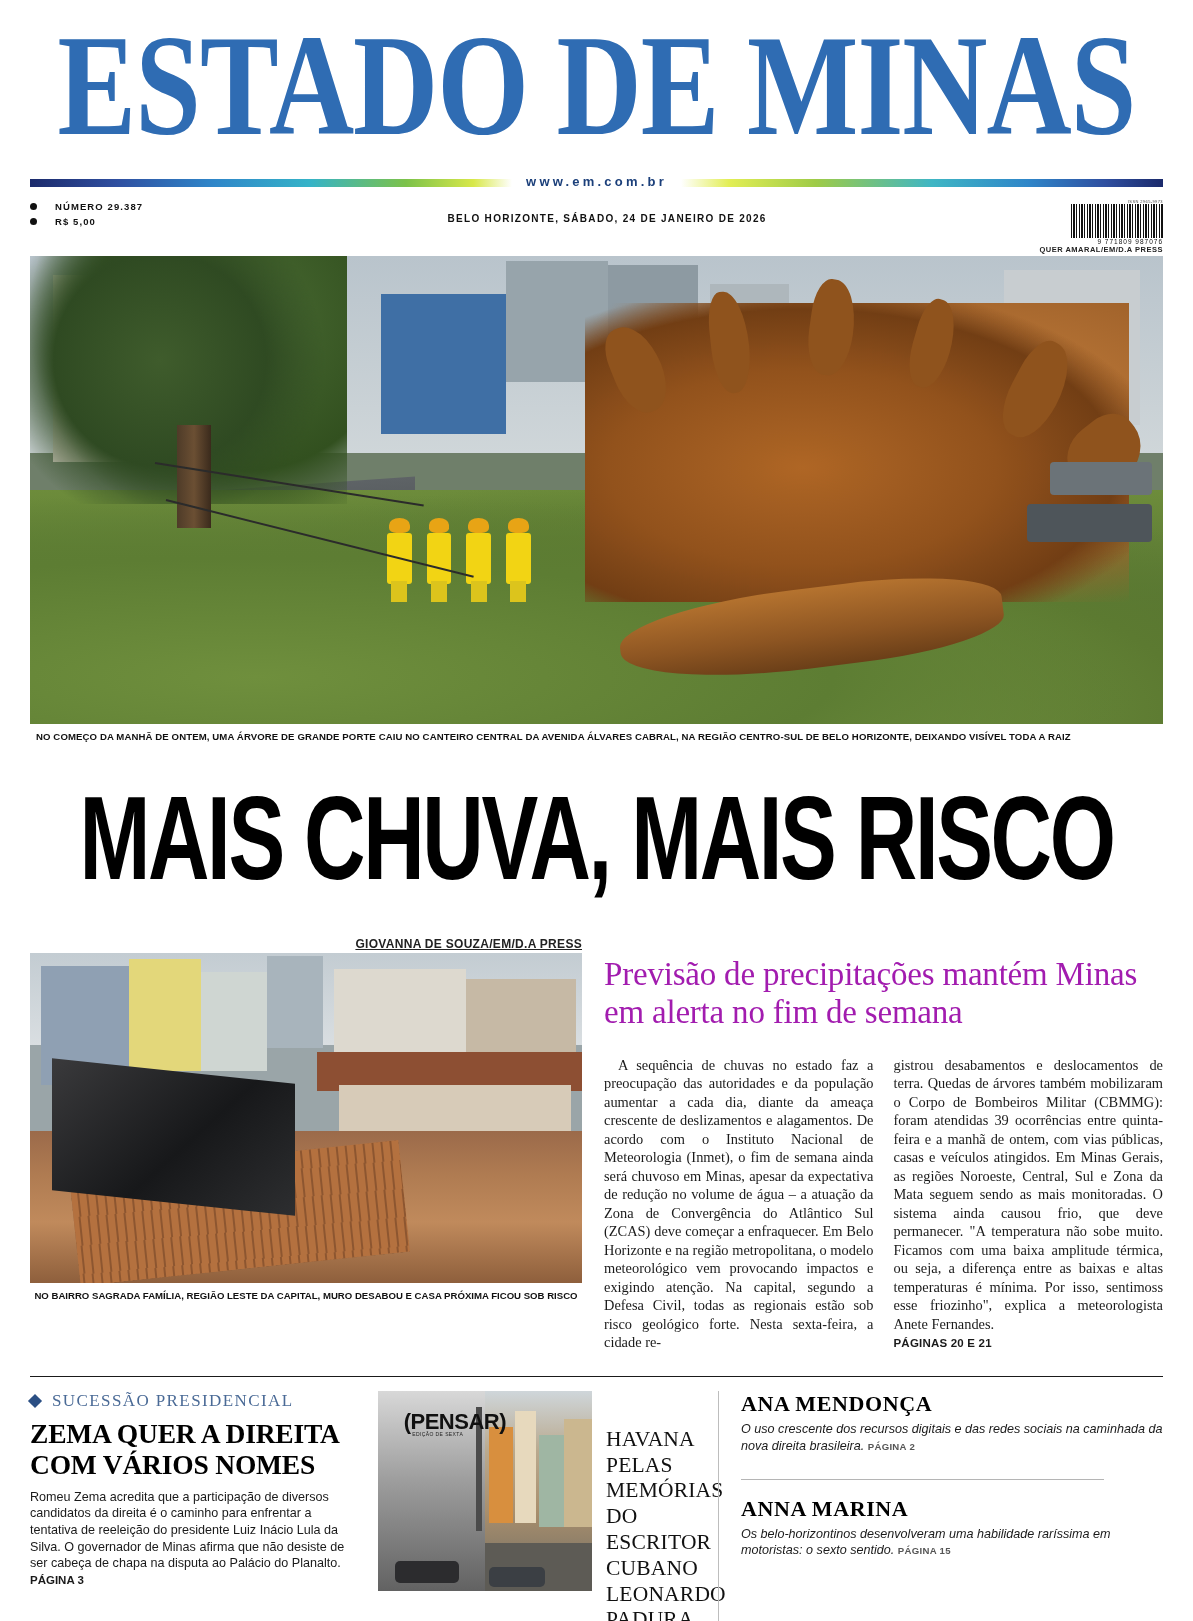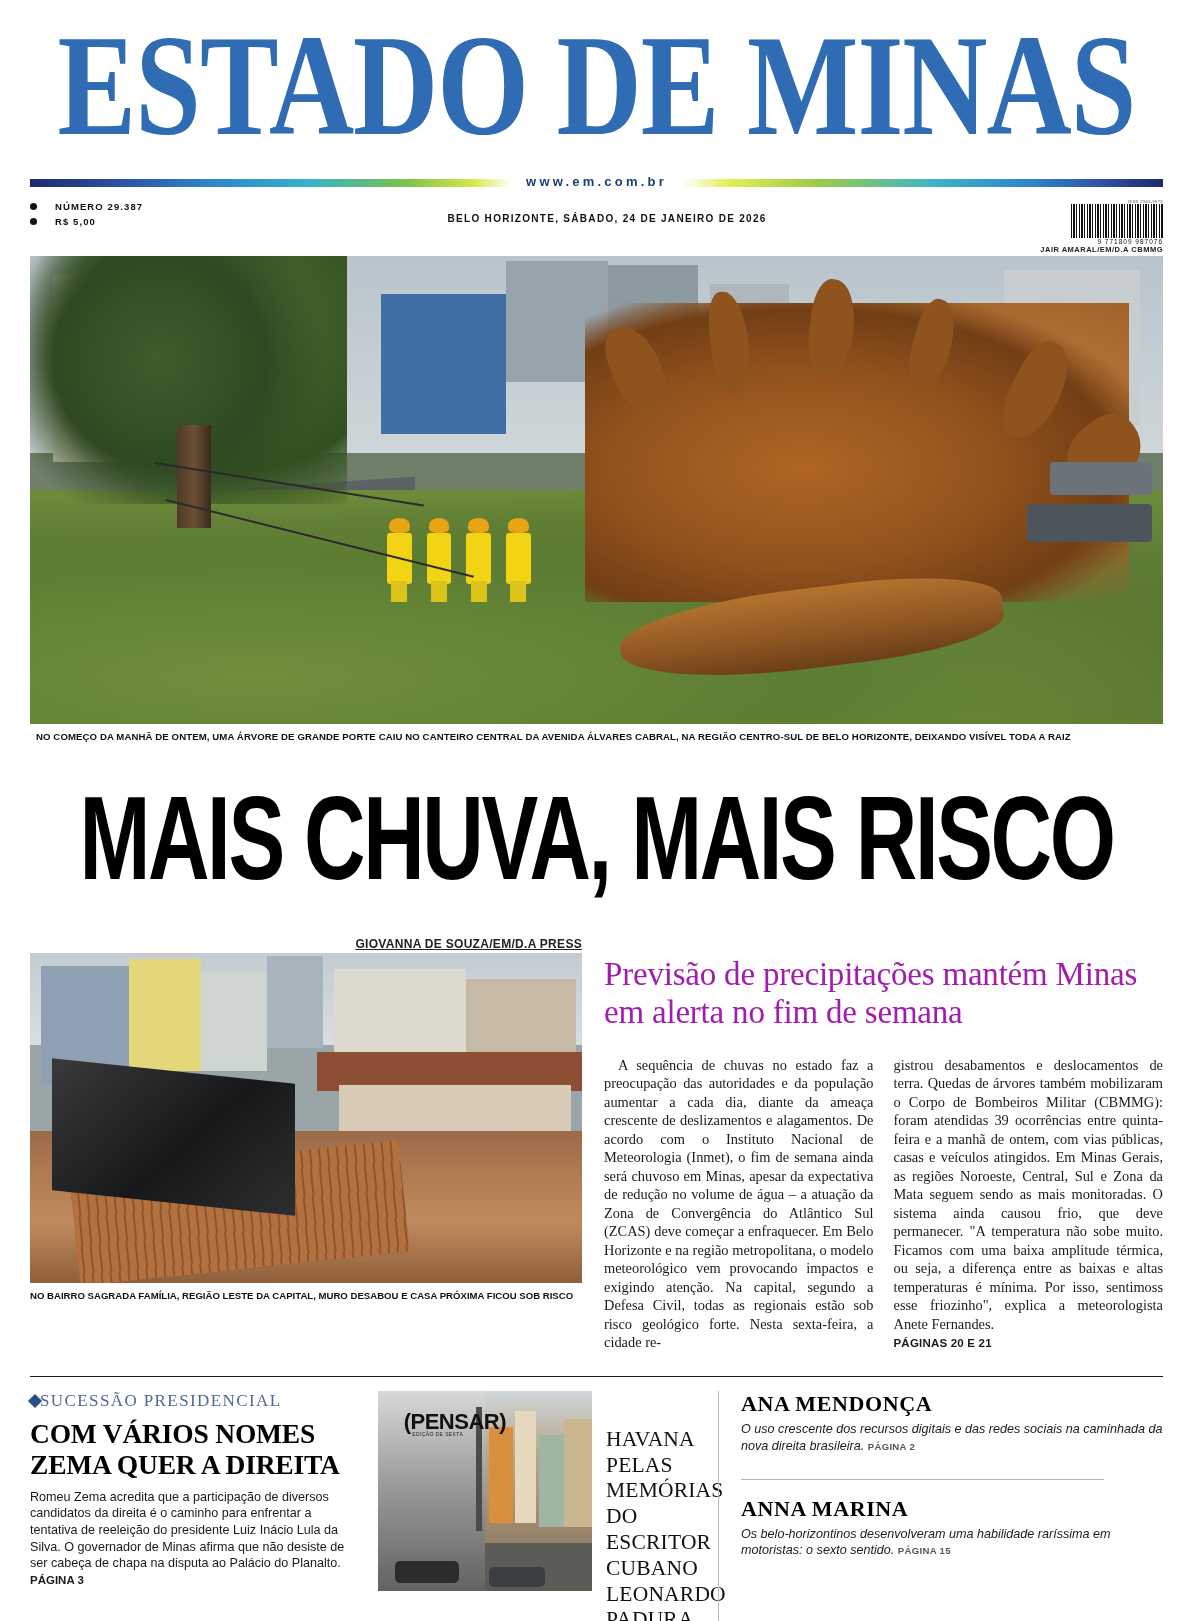--- a/index.html
+++ b/index.html
@@ -186,21 +186,21 @@
   }
   .p2-brick {
     position:absolute; left:8%; bottom:4%; width:60%; height:34%;
     background:repeating-linear-gradient(92deg,#b4713f 0 7px,#8d5630 7px 9px),
                repeating-linear-gradient(0deg,transparent 0 9px,rgba(0,0,0,.22) 9px 11px);
     transform:rotate(-6deg);
   }
   .photo2-caption {
     font-family:"Liberation Sans", sans-serif;
     font-size:9.6px; font-weight:700; color:#111;
-    padding-top:7px; line-height:1.2;
+    padding-top:7px; line-height:1.2;text-align:center;
   }
   .story-text-col { flex:1 1 auto; }
   .subhead {
     font-family:"Liberation Serif", serif;
     font-size:33px; font-weight:400; line-height:1.17;
     color:#a21caf; margin:18px 0 0 0; letter-spacing:-.2px;
   }
   .body-cols { display:flex; gap:20px; margin-top:24px; }
   .body-col {
     flex:1 1 0; font-family:"Liberation Serif", serif;
@@ -217,21 +217,21 @@
   
   .bottom-rule { border-top:1.6px solid #1a1a1a; margin-top:24px; }
 
   
   .footer { display:flex; gap:0; margin-top:14px; }
   .f-col1 { width:348px; flex:0 0 348px; padding-right:20px; }
   .f-col2 { width:340px; flex:0 0 340px; display:flex; gap:14px; padding-right:20px; }
   .f-col3 { flex:1 1 auto; padding-left:22px; border-left:1px solid #bdbdbd; }
 
   .kicker {
-    display:flex; align-items:center; gap:0;
+    display:flex; align-items:center; gap:12px;
     font-family:"Liberation Serif", serif;
     font-size:17px; letter-spacing:1.4px; color:#4a6a96;
     margin-bottom:7px;
   }
   .diamond { width:10px; height:10px; background:#2b4f84; transform:rotate(45deg); display:inline-block; }
   .f-headline {
     font-family:"Liberation Serif", serif;
     font-weight:700; font-size:27.5px; line-height:1.14;
     letter-spacing:-.2px; color:#000; margin:0 0 8px 0;
   }
@@ -318,21 +318,21 @@
       </div>
     </div>
     <div class="dateline">BELO HORIZONTE, SÁBADO, 24 DE JANEIRO DE 2026</div>
     <div class="barcode-box">
       <div class="barcode-top">ISSN 2965-9973</div>
       <div class="barcode"></div>
       <div class="barcode-num">9 771809 987076</div>
     </div>
   </div>
 
-  <div class="hero-credit">JAIR AMARAL/EM/D.A CBMMG</div>
+  <div class="hero-credit">QUER AMARAL/EM/D.A PRESS</div>
   <div class="hero-photo">
     <div class="sky"></div>
     <div class="bldg b1"></div>
     <div class="bldg b2"></div>
     <div class="bldg b3"></div>
     <div class="bldg b4"></div>
     <div class="bldg b5"></div>
     <div class="bldg b6"></div>
     <div class="bldg b7"></div>
     <div class="road"></div>
@@ -415,22 +415,22 @@
   <div class="bottom-rule"></div>
 
   <div class="footer">
 
     <div class="f-col1">
       <div class="kicker">
         <span class="diamond"></span>
         <span>SUCESSÃO PRESIDENCIAL</span>
       </div>
       <div class="f-headline">
+        <div>ZEMA QUER A DIREITA</div>
         <div>COM VÁRIOS NOMES</div>
-        <div>ZEMA QUER A DIREITA</div>
       </div>
       <div class="f-text">
         <span>Romeu Zema acredita que a participação de diversos candidatos da direita é o caminho para enfrentar a tentativa de reeleição do presidente Luiz Inácio Lula da Silva. O governador de Minas afirma que não desiste de ser cabeça de chapa na disputa ao Palácio do Planalto.</span>
         <span class="f-pag">PÁGINA 3</span>
       </div>
     </div>
 
     <div class="f-col2">
       <div class="pensar-thumb">
         <div class="pz-left"></div>

